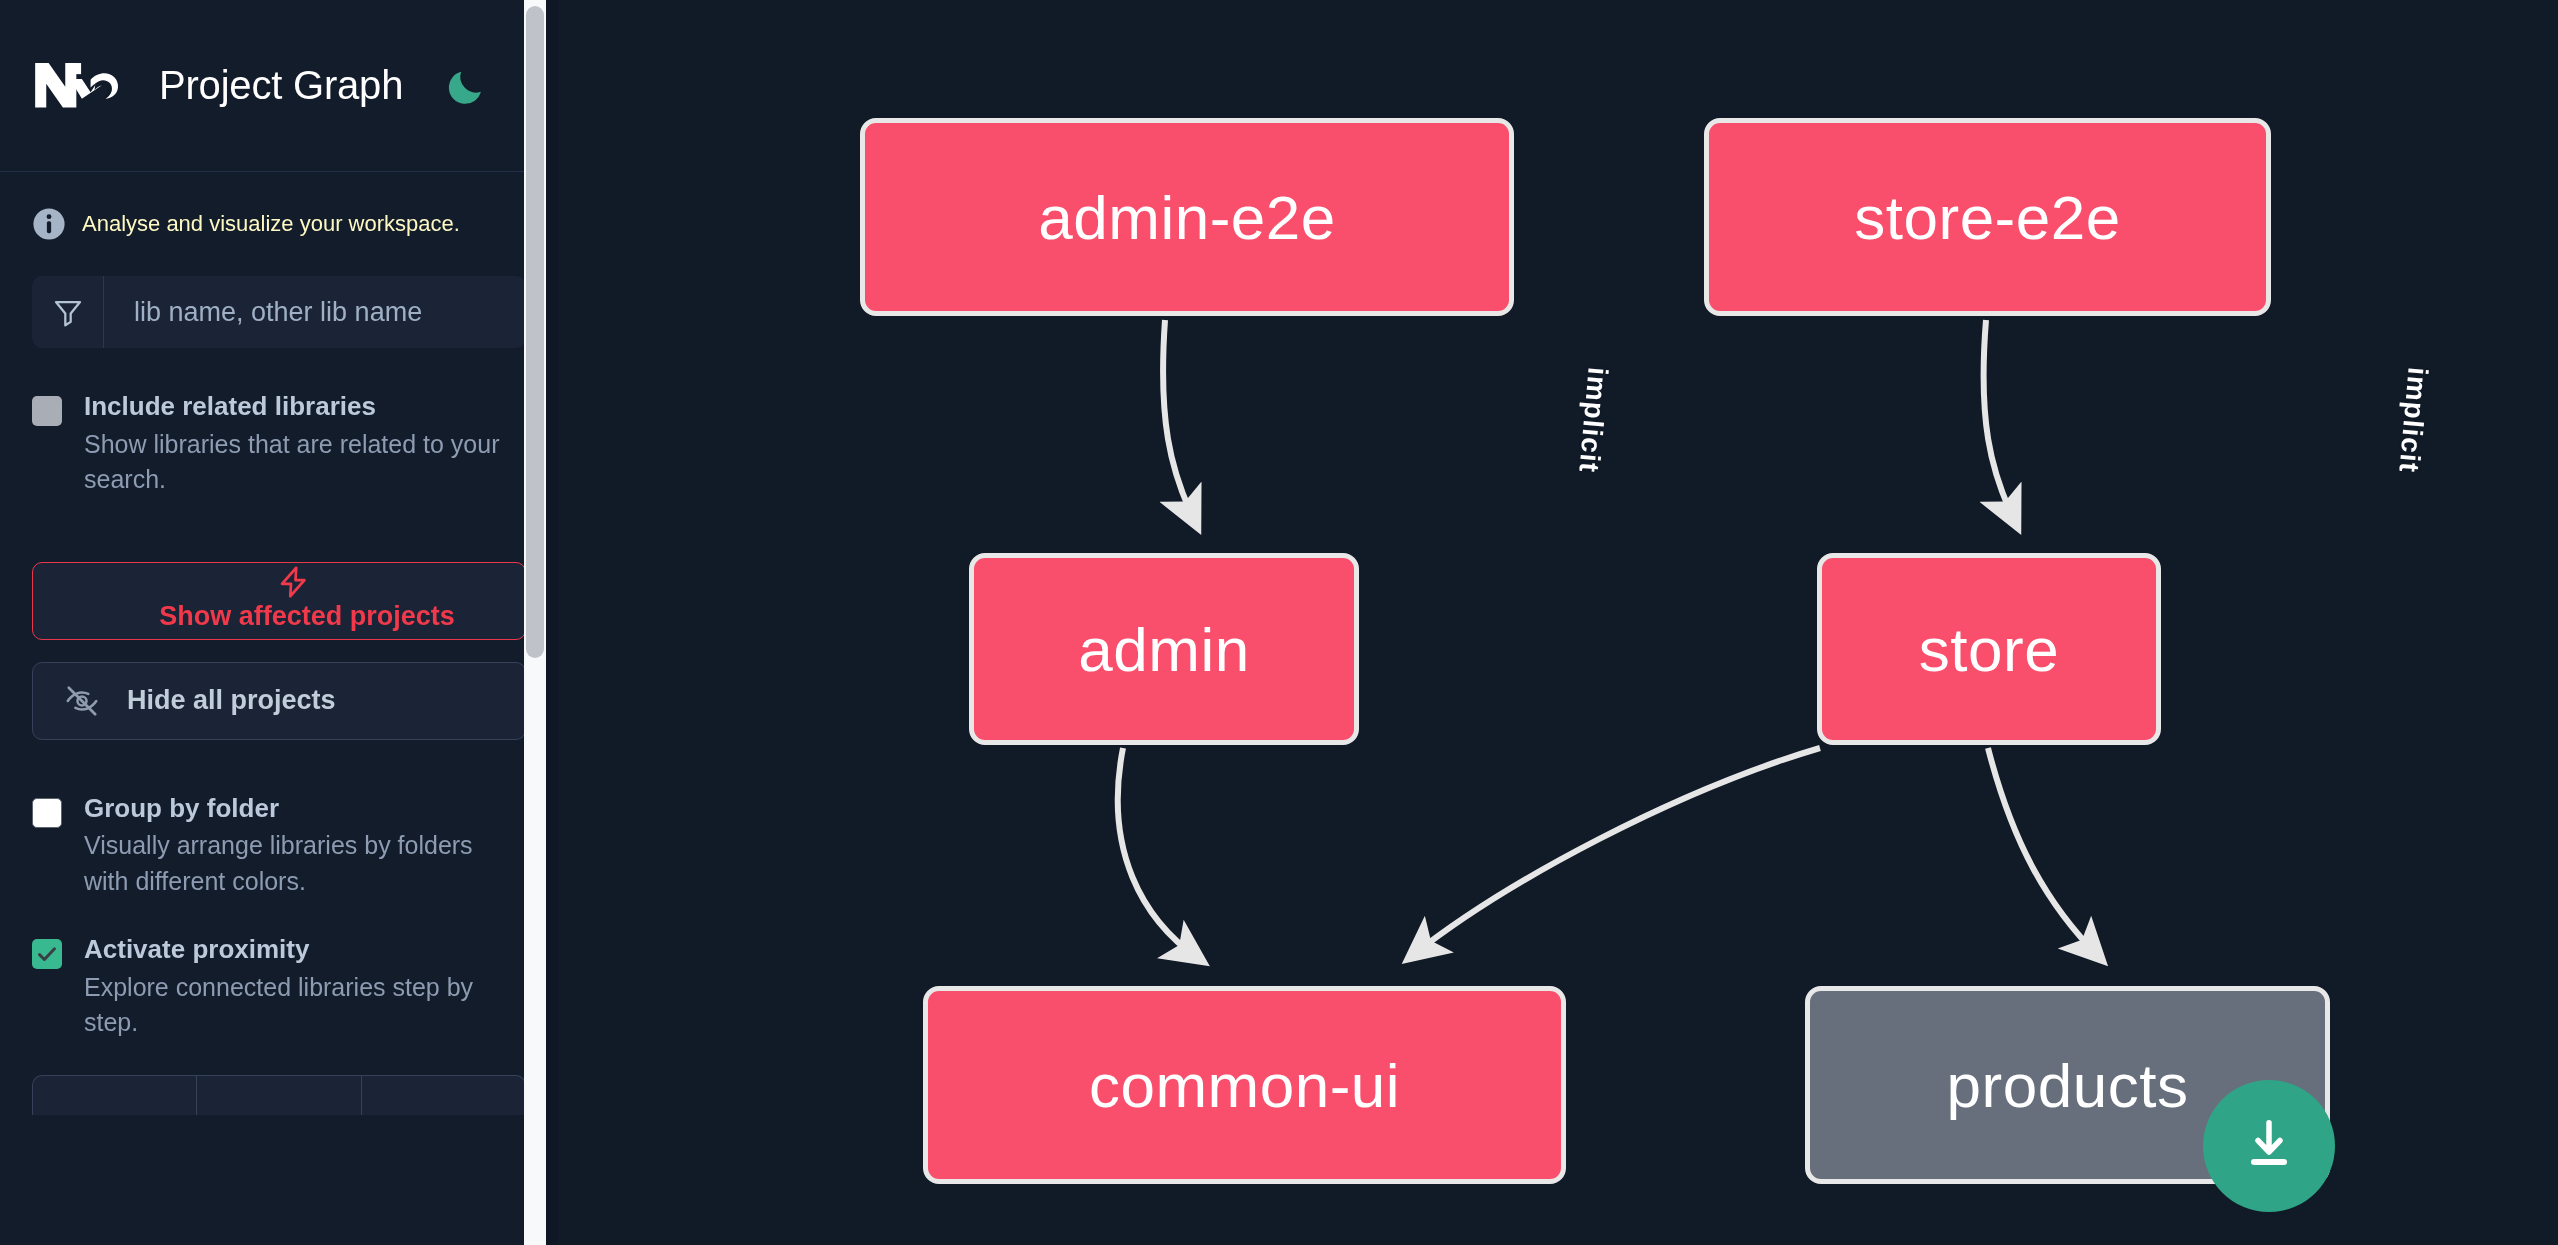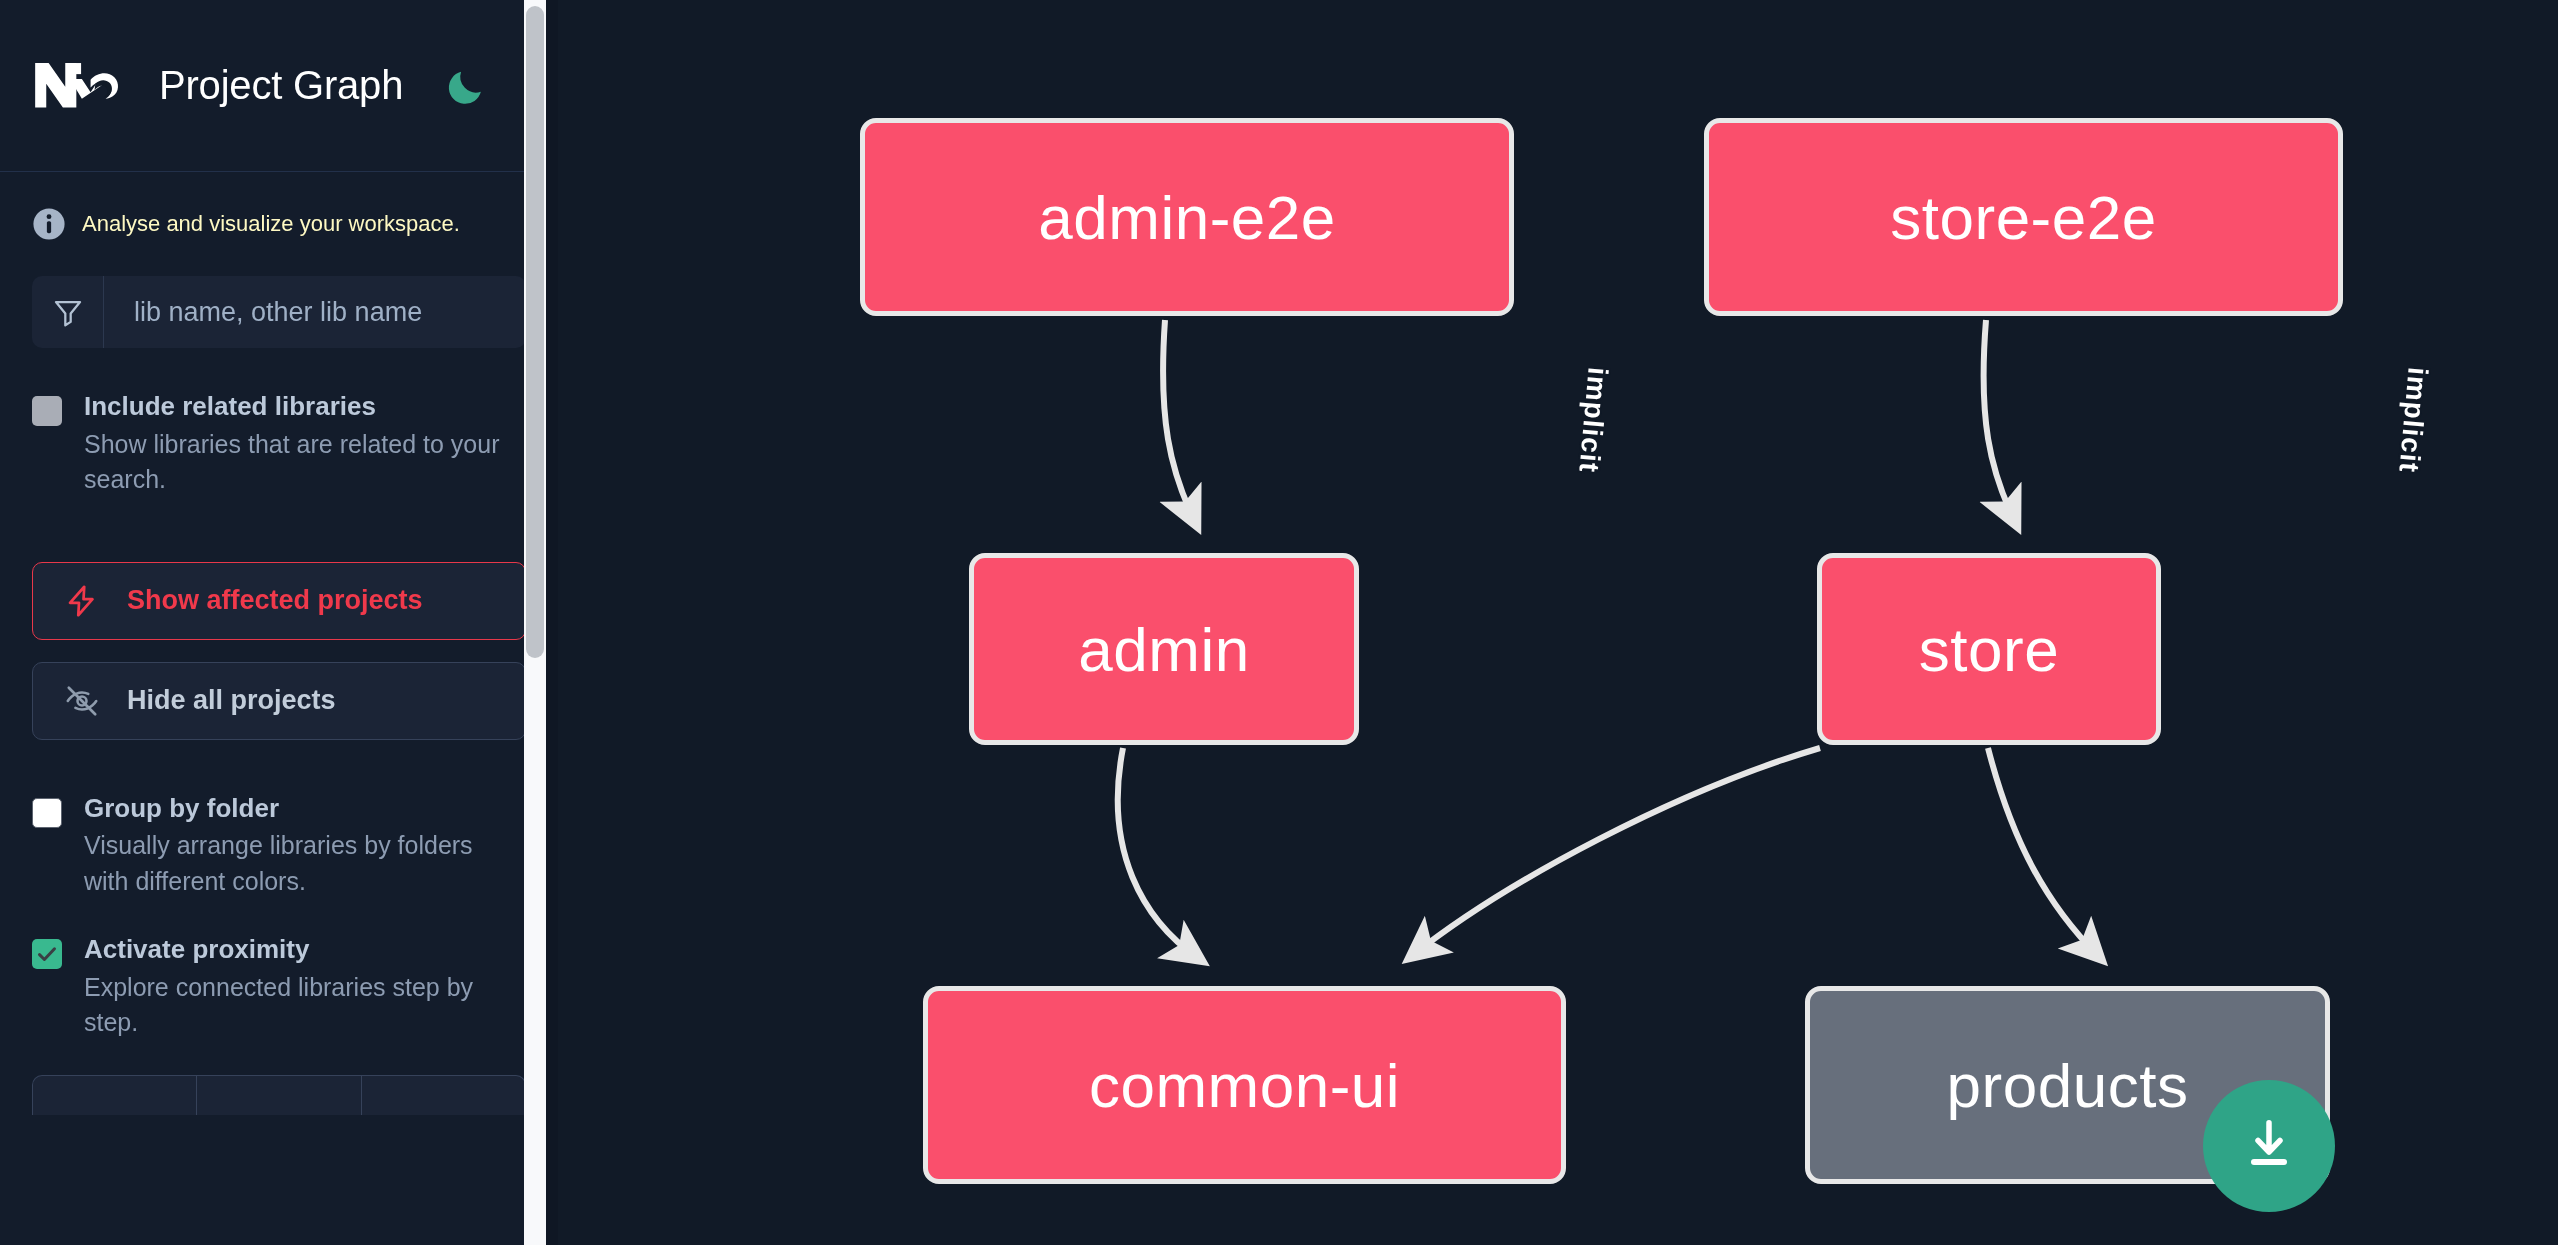--- a/index.html
+++ b/index.html
@@ -127,21 +127,21 @@
   .btn .btn-label {
     margin-left: 26px;
     font-size: 27px; font-weight: 700;
     color: #d4dde9;
     white-space: nowrap;
   }
   .btn.focused {
     border: 2px solid #1a73d9;
     box-shadow: 0 0 0 3px #ffffff;
   }
-  .btn.danger { border: 1px solid #e8384a; }
+  .btn.danger { border: 1px solid #e8384a; flex-direction: column; }
   .btn.danger .btn-label { color: #f0394b; }
   .btn.muted .btn-label { color: #c2cdda; }
   .btn-icon { width: 38px; height: 38px; flex: 0 0 38px; display:flex; align-items:center; justify-content:center; }
   .spacer-30 { height: 30px; }
 
   .seg-peek {
     display: flex;
     margin-top: 16px;
     height: 40px;
     border-radius: 10px 10px 0 0;
@@ -355,21 +355,21 @@
 
         <path d="M 1262,748 C 1120,790 950,880 855,955"></path>
 
         <path d="M 1430,748 C 1455,845 1490,905 1540,956"></path>
       </g>
     </svg>
 
     <div class="node" style="left:302px; top:118px; width:654px; height:198px; background:#fa4f6c;">
       <span>admin-e2e</span>
     </div>
-    <div class="node" style="left:1146px; top:118px; width:639px; height:198px; background:#fa4f6c;">
+    <div class="node" style="left:1146px; top:118px; width:567px; height:198px; background:#fa4f6c;">
       <span>store-e2e</span>
     </div>
     <div class="node" style="left:411px; top:553px; width:390px; height:192px; background:#fa4f6c;">
       <span>admin</span>
     </div>
     <div class="node" style="left:1259px; top:553px; width:344px; height:192px; background:#fa4f6c;">
       <span>store</span>
     </div>
     <div class="node" style="left:365px; top:986px; width:643px; height:198px; background:#fa4f6c;">
       <span>common-ui</span>

